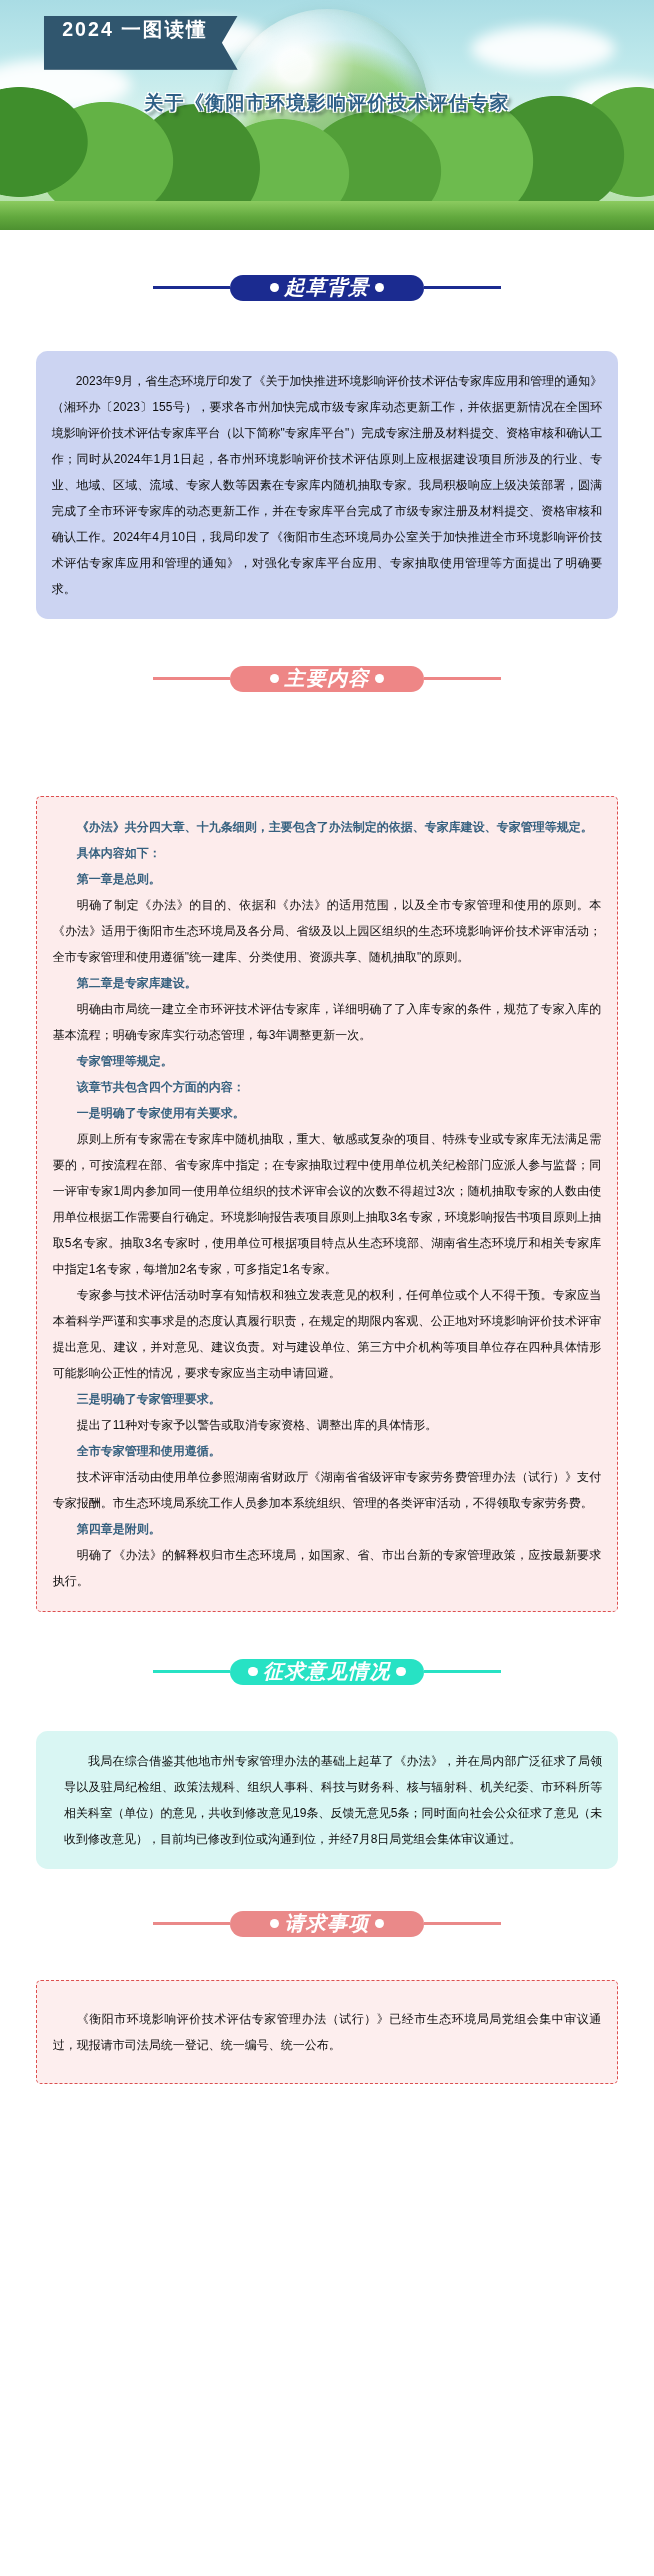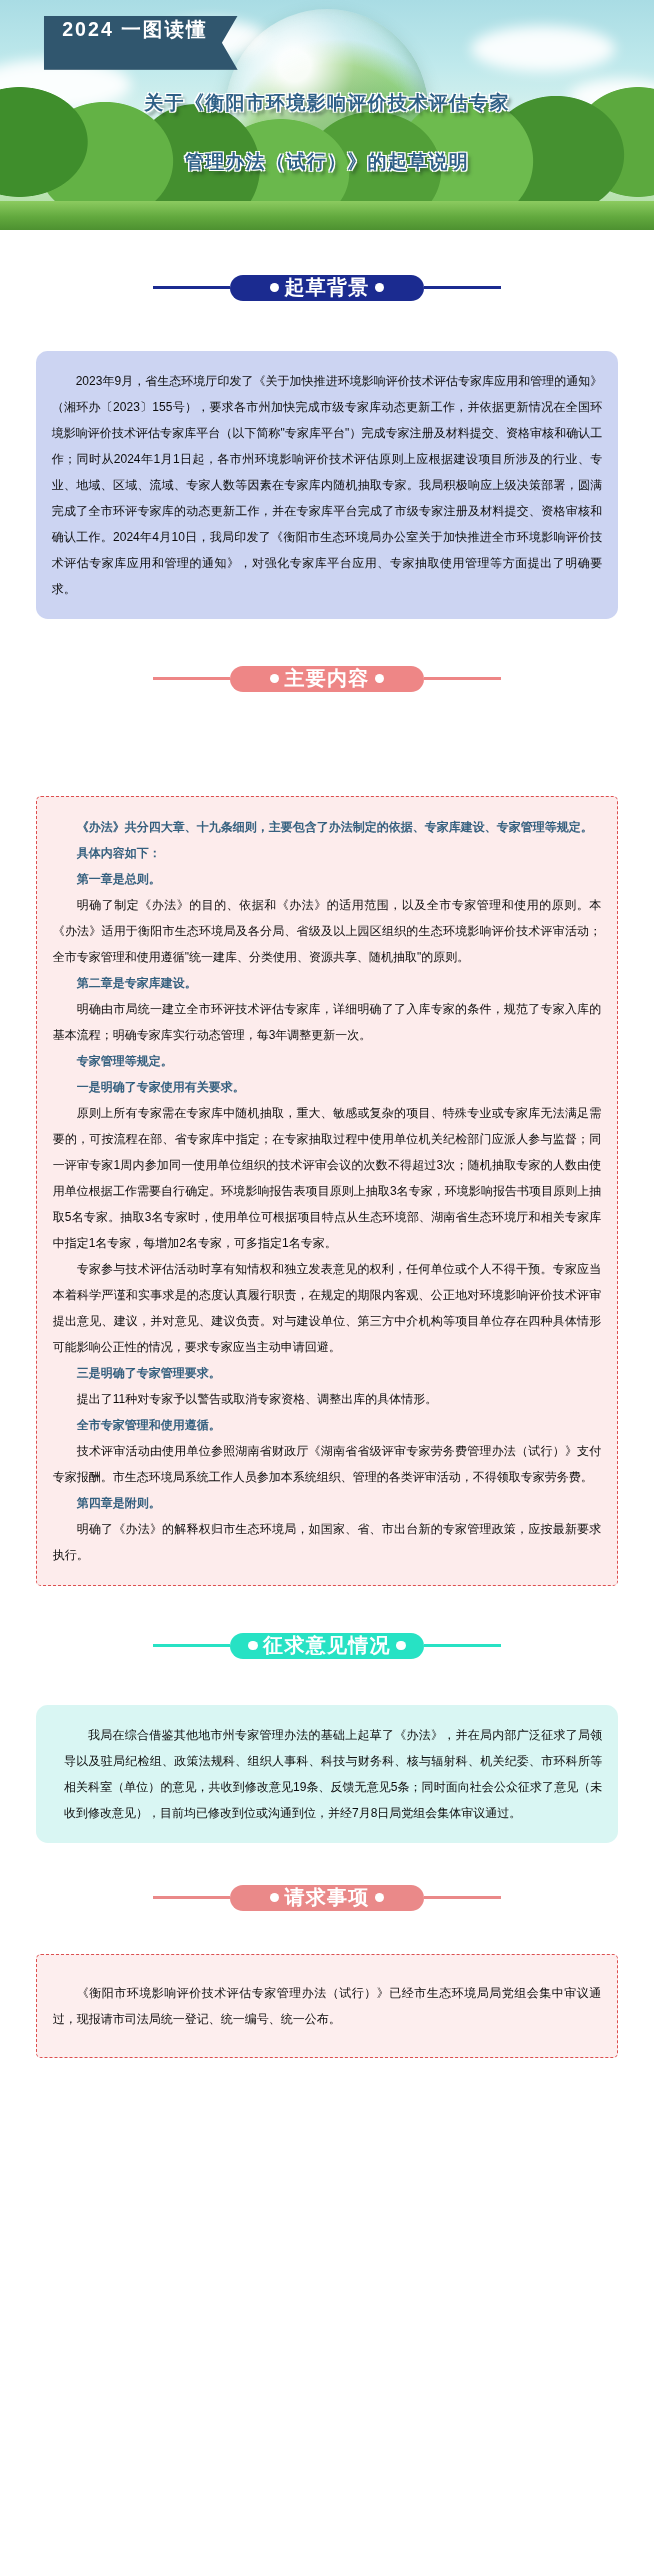--- a/index.html
+++ b/index.html
@@ -63,21 +63,21 @@
   }
   .hero-title.l1{top:90px;}
   .hero-title.l2{top:149px;}
 
   
   .sec-head{display:flex;align-items:center;justify-content:center;height:41px;}
   .sec-head .line{width:77px;height:2.6px;background:var(--accent);}
   .sec-head .pill{
     background:var(--accent);height:26px;min-width:194px;border-radius:22px;
     display:flex;align-items:center;justify-content:center;gap:5px;
-    padding:0 18.3px;box-sizing:border-box;
+    padding:0 18.3px;box-sizing:border-box;font-style:italic;
   }
   .sec-head .dot{width:9.8px;height:9.8px;border-radius:50%;background:#fff;flex:0 0 auto;}
   .sec-head .pill-label{color:#fff;font-size:20px;font-weight:bold;letter-spacing:1.3px;white-space:nowrap;}
 
   
   .card{
     margin:0 36px;border-radius:11.8px;
     padding:17px 15.7px;
     font-size:12px;line-height:26px;text-align:justify;color:#0c0c0c;
   }
@@ -105,21 +105,20 @@
     <div class="cloud c2"></div>
     <div class="cloud c3"></div>
     <div class="cloud c4"></div>
     <div class="globe"></div>
     <div class="treeband"></div>
     <div class="grass"></div>
     <div class="ribbon" style="--ribbon-bg: #30566e;">
       <span>2024  一图读懂</span>
     </div>
     <h1 class="hero-title l1">关于《衡阳市环境影响评价技术评估专家</h1>
-    <h1 class="hero-title l2">管理办法（试行）》的起草说明</h1>
   </div>
 
   <div class="sec-head mt-sec1" style="--accent: #1b2b90;">
     <span class="line"></span>
     <div class="pill">
       <span class="dot"></span>
       <span class="pill-label">起草背景</span>
       <span class="dot"></span>
     </div>
     <span class="line"></span>
@@ -148,20 +147,21 @@
       <p class="k-heading">第一章是总则。</p>
 
       <p class="k-body">明确了制定《办法》的目的、依据和《办法》的适用范围，以及全市专家管理和使用的原则。本《办法》适用于衡阳市生态环境局及各分局、省级及以上园区组织的生态环境影响评价技术评审活动；全市专家管理和使用遵循"统一建库、分类使用、资源共享、随机抽取"的原则。</p>
 
       <p class="k-heading">第二章是专家库建设。</p>
 
       <p class="k-body">明确由市局统一建立全市环评技术评估专家库，详细明确了了入库专家的条件，规范了专家入库的基本流程；明确专家库实行动态管理，每3年调整更新一次。</p>
 
       <p class="k-heading">专家管理等规定。</p>
 
+      <p class="k-heading">该章节共包含四个方面的内容：</p>
 
       <p class="k-heading">一是明确了专家使用有关要求。</p>
 
       <p class="k-body">原则上所有专家需在专家库中随机抽取，重大、敏感或复杂的项目、特殊专业或专家库无法满足需要的，可按流程在部、省专家库中指定；在专家抽取过程中使用单位机关纪检部门应派人参与监督；同一评审专家1周内参加同一使用单位组织的技术评审会议的次数不得超过3次；随机抽取专家的人数由使用单位根据工作需要自行确定。环境影响报告表项目原则上抽取3名专家，环境影响报告书项目原则上抽取5名专家。抽取3名专家时，使用单位可根据项目特点从生态环境部、湖南省生态环境厅和相关专家库中指定1名专家，每增加2名专家，可多指定1名专家。</p>
 
 
       <p class="k-body">专家参与技术评估活动时享有知情权和独立发表意见的权利，任何单位或个人不得干预。专家应当本着科学严谨和实事求是的态度认真履行职责，在规定的期限内客观、公正地对环境影响评价技术评审提出意见、建议，并对意见、建议负责。对与建设单位、第三方中介机构等项目单位存在四种具体情形可能影响公正性的情况，要求专家应当主动申请回避。</p>
 
       <p class="k-heading">三是明确了专家管理要求。</p>
 

